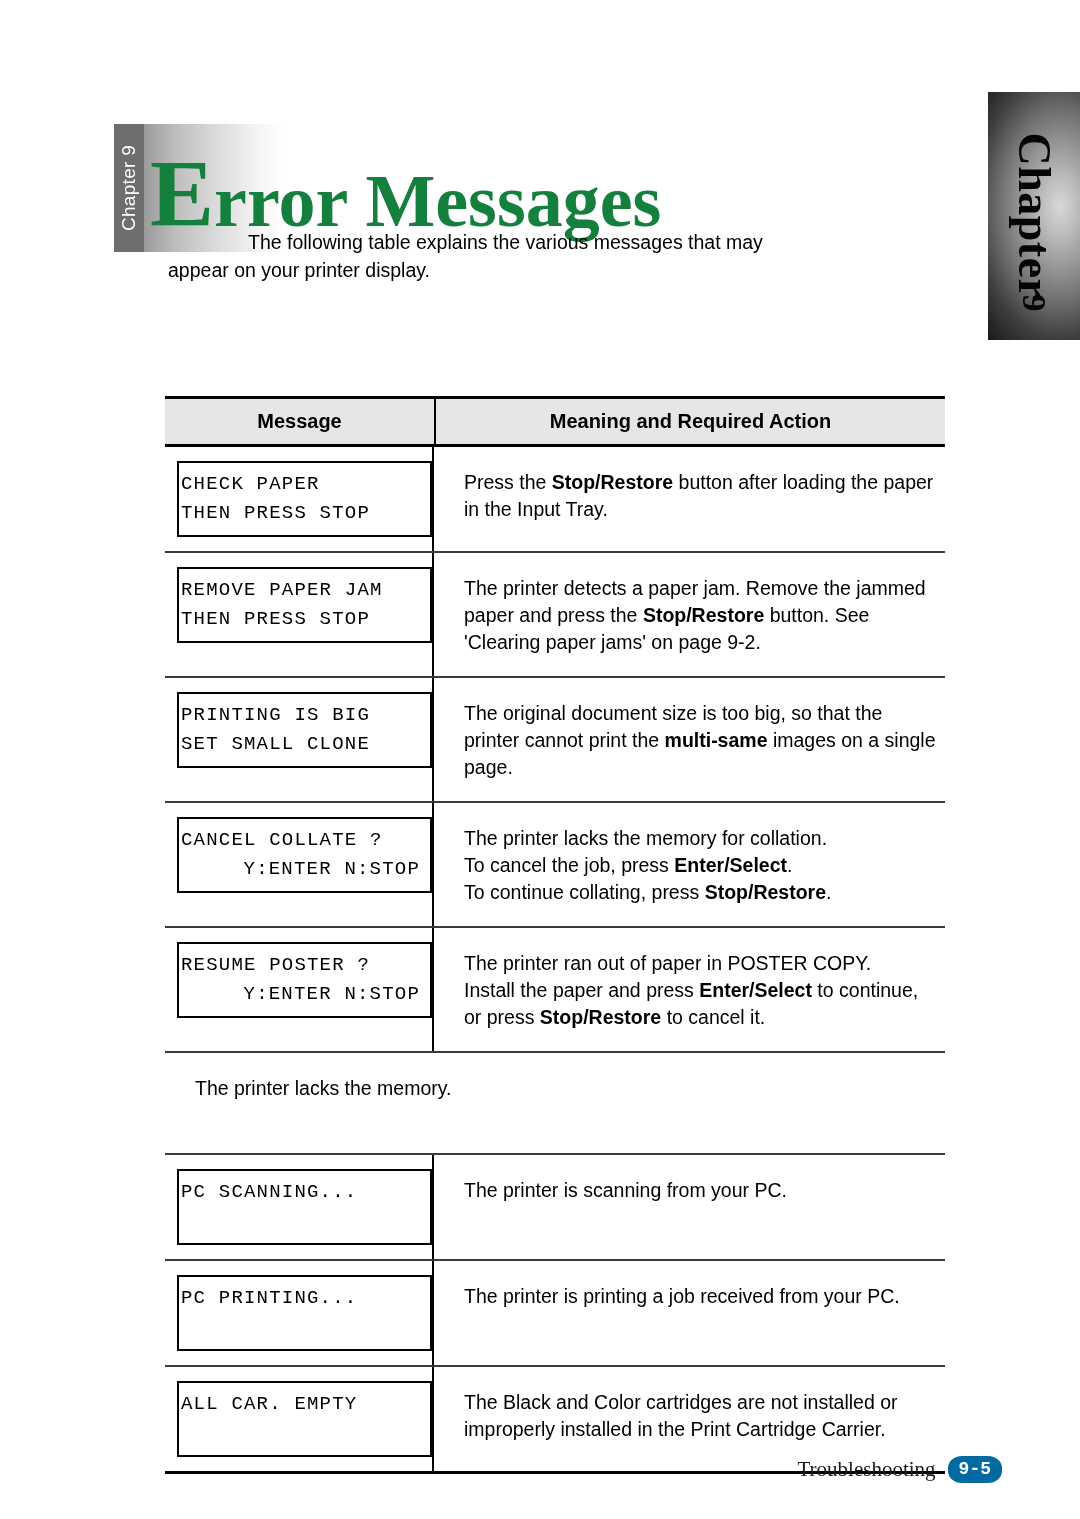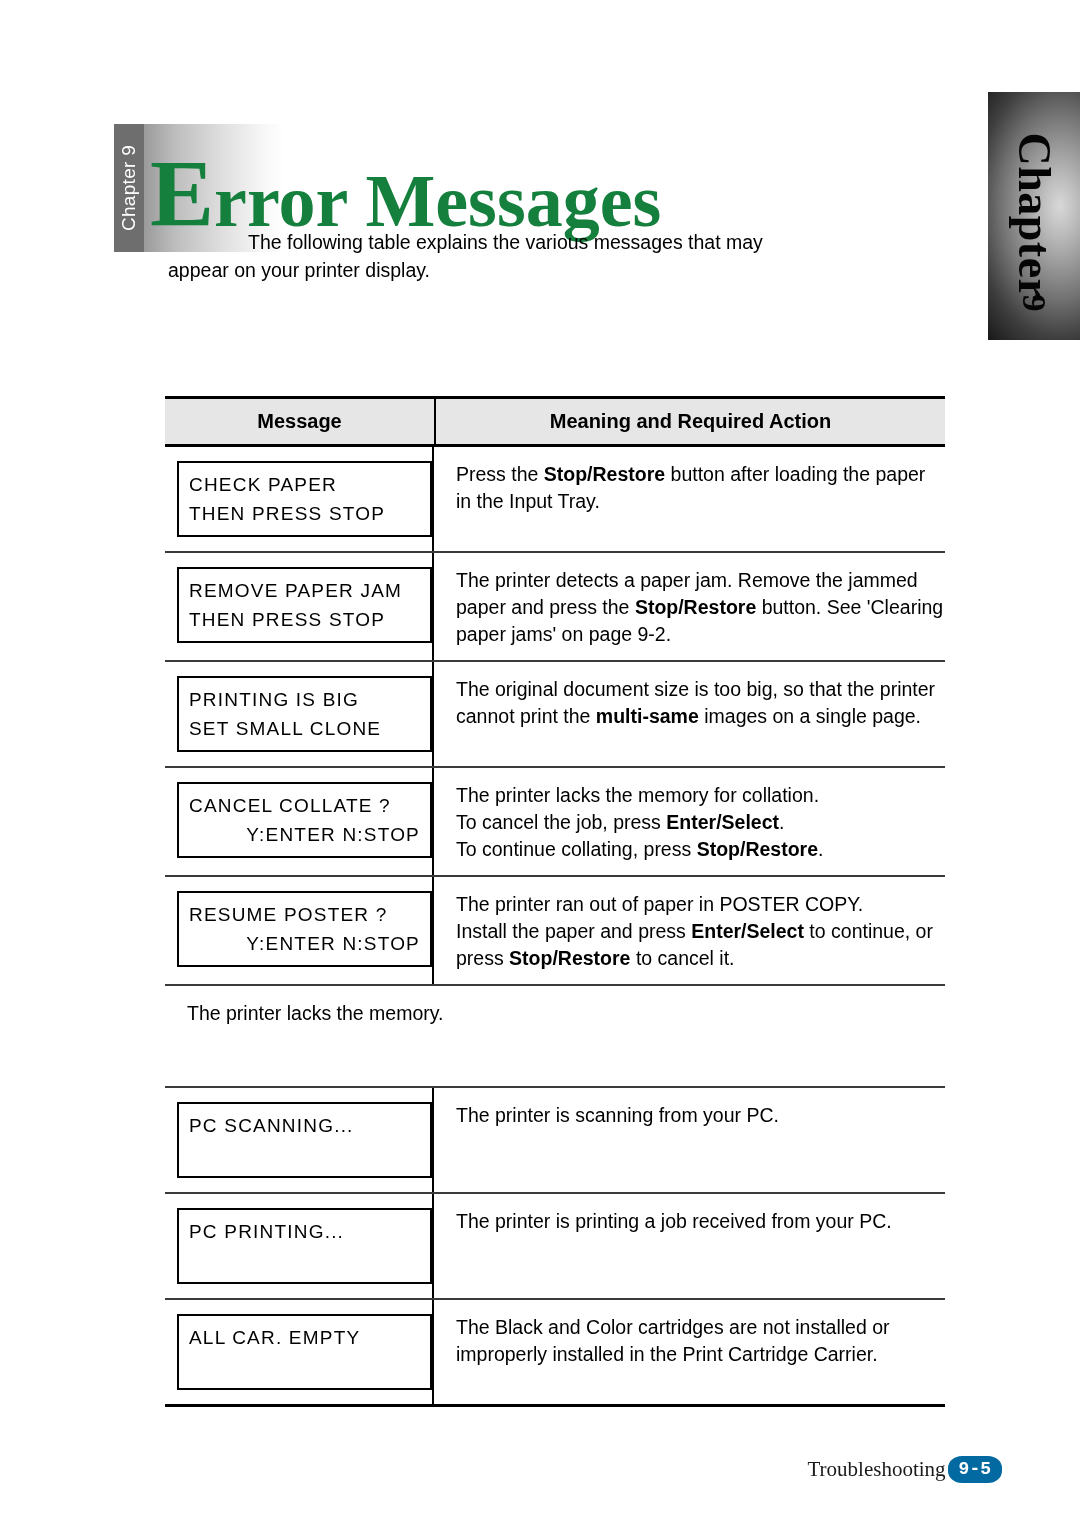--- a/index.html
+++ b/index.html
@@ -168,49 +168,49 @@
     padding: 14px 0 14px 0;
     box-sizing: border-box;
   }
   .cell-meaning {
     flex: 1;
     padding: 14px 0 12px 22px;
     box-sizing: border-box;
     font-size: 19.5px;
     line-height: 27px;
   }
-  .cell-meaning p { margin: 0; }
+  .cell-meaning p { margin: 8px; }
   .cell-meaning b { font-weight: bold; }
 
   
   .lcd {
     border: 2px solid #000;
     width: 277px;
     min-height: 64px;
     margin-left: 12px;
-    padding: 7px 8px 7px 10px;
+    padding: 7px 8px 7px 2px;
     box-sizing: border-box;
-    font-family: Liberation Sans, sans-serif;
+    font-family: Liberation Mono, monospace;
     font-size: 19px;
     line-height: 29px;
     letter-spacing: 1.2px;
     color: #000;
     background: #fff;
   }
   .lcd .line { white-space: pre; }
   .lcd .line.right { text-align: right; padding-right: 2px; }
 
   
   .footer {
     position: absolute;
     right: 78px;
     bottom: 36px;
     display: flex;
     align-items: center;
-    gap: 2px;
+    gap: 12px;
   }
   .footer-label {
     font-family: "Liberation Serif", serif;
     font-size: 21px;
     color: #1a1a1a;
   }
   .footer-badge {
     background: #0369a1;
     color: #ffffff;
     font-family: Liberation Mono, monospace;

